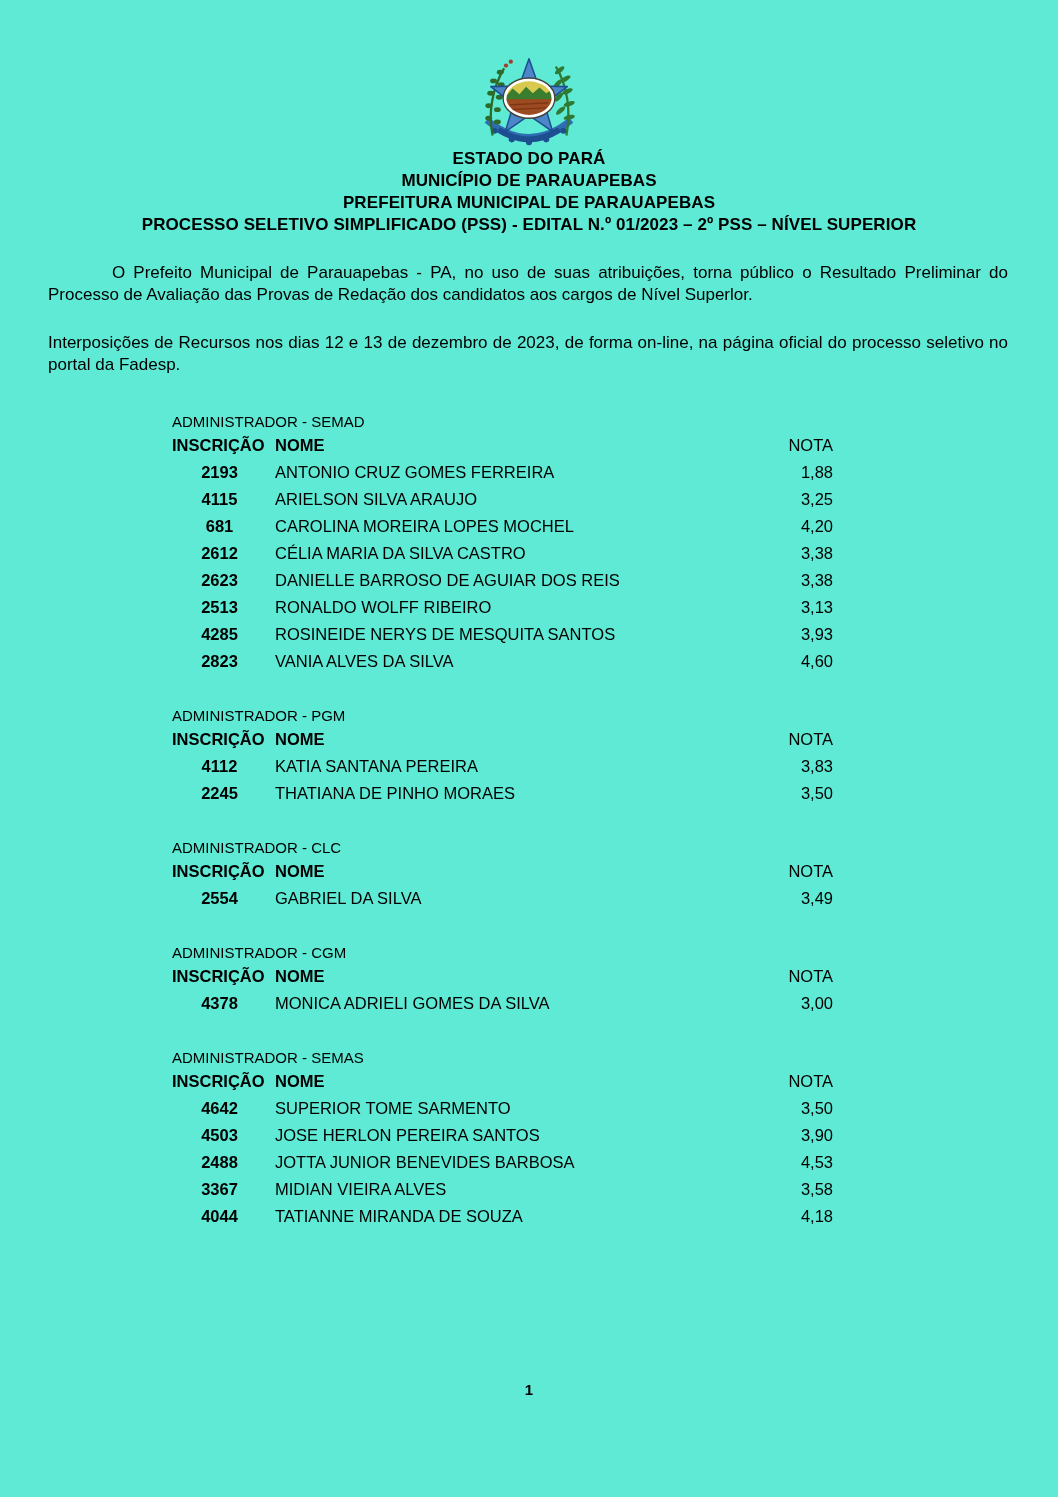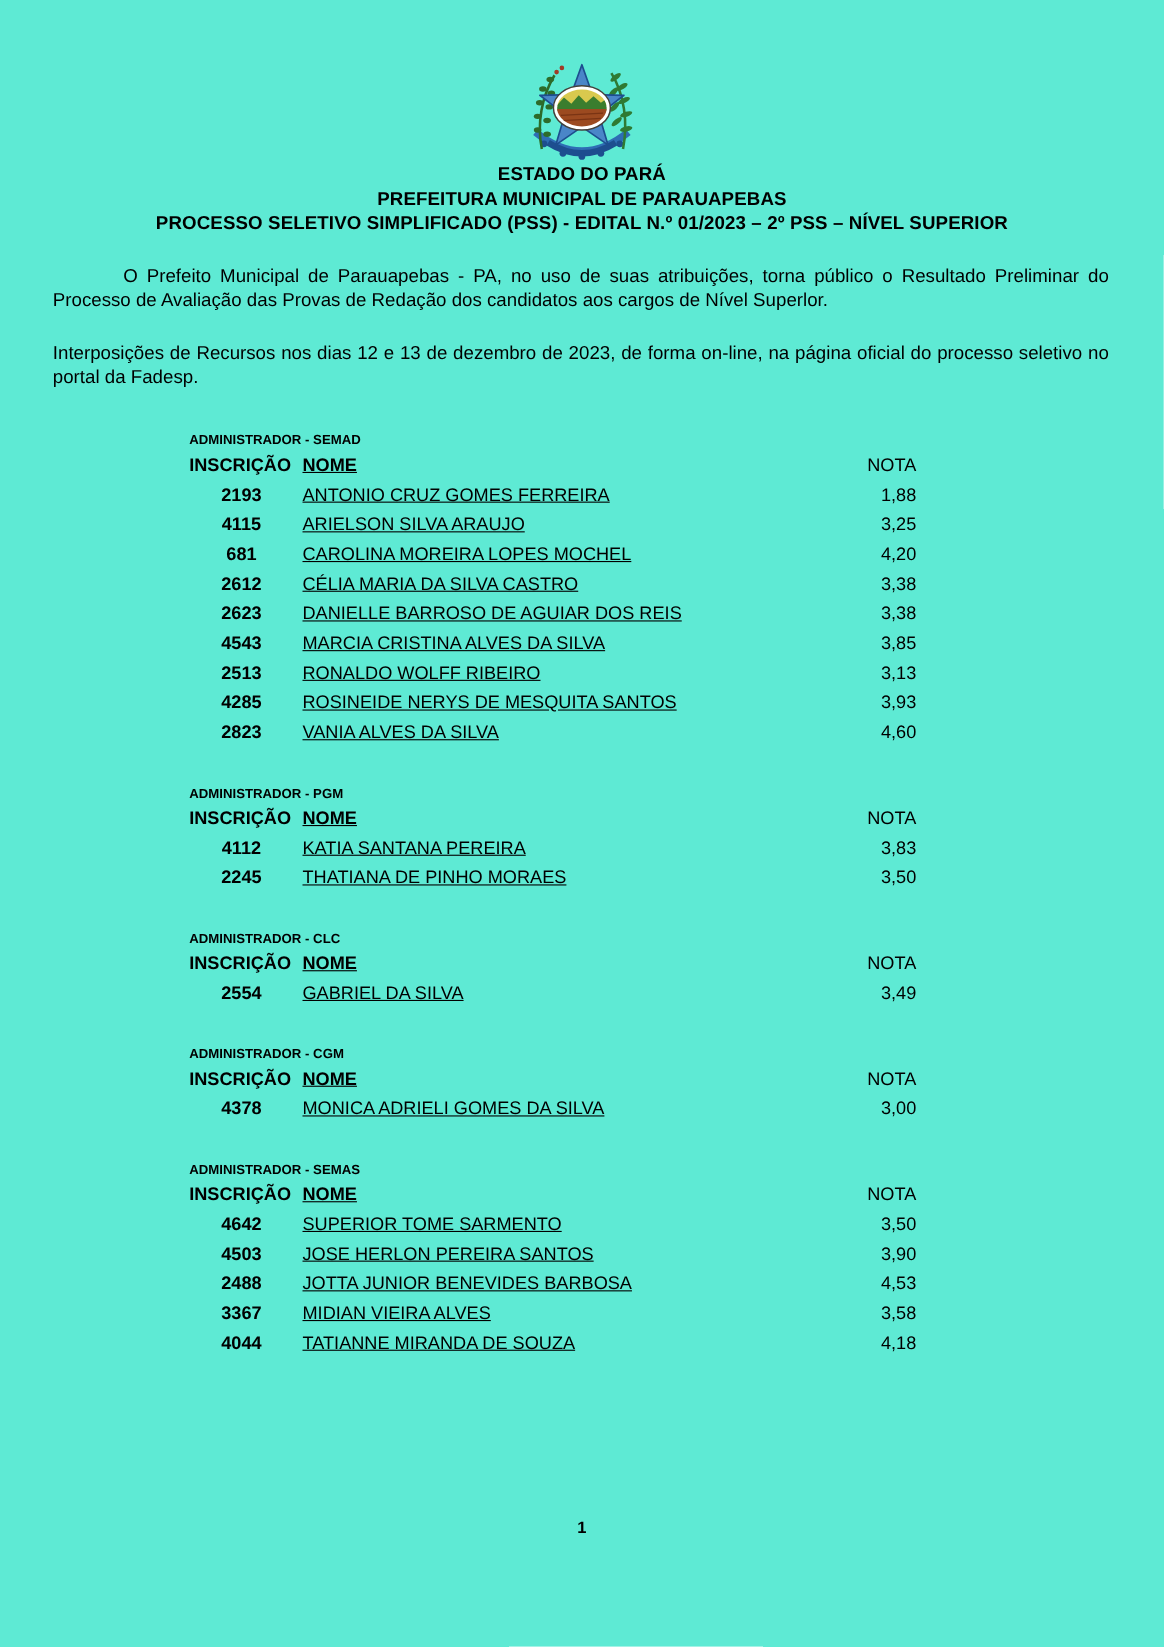--- a/index.html
+++ b/index.html
@@ -17,25 +17,25 @@
   .header-line { white-space:nowrap; }
   .para {
     margin-left:48px; margin-right:50px;
     text-align:justify;
     font-size:17px; line-height:21.5px;
   }
   .para-intro { margin-top:26px; text-indent:64px; }
   .para-recursos { margin-top:27px; }
   .sections { margin:33px 0 0 172px; width:661px; }
   .section + .section { margin-top:23px; }
-  .section-title { font-size:12px; font-weight:700; line-height:28px; }
+  .section-title { font-size:15px; font-weight:400; line-height:28px; }
   .trow { display:flex; align-items:baseline; height:27px; font-size:16.5px; }
   .trow span { display:block; }
   .c-ins  { width:95px; text-align:center; font-weight:700; }
-  .c-nome { flex:1; padding-left:8px; font-weight:400;text-decoration:underline; }
+  .c-nome { flex:1; padding-left:8px; font-weight:400; }
   .c-nota { width:72px; text-align:right; font-weight:400; }
   .thead .c-ins  { text-align:left; }
   .thead .c-nome { font-weight:700; }
   .page-number { position:absolute; top:1381px; left:0; right:0; text-align:center; font-size:15px; font-weight:700; }
   b { font-weight:400; }
 </style>
 </head>
 <body>
 
 <div class="page">
@@ -88,20 +88,21 @@
       <rect x="36" y="27" width="48" height="16" fill="#d9c94e"></rect>
       <path d="M36,43 L43,35 L50,41 L57,33 L64,40 L71,34 L78,40 L84,36 L84,48 L36,48 Z" fill="#3b7d2e"></path>
       <rect x="36" y="46" width="48" height="18" fill="#9c4a20"></rect>
       <path d="M40,52 L80,50" stroke="#7a3414" stroke-width="1.2" fill="none"></path>
       <path d="M42,57 L78,55" stroke="#7a3414" stroke-width="1.2" fill="none"></path>
     </g>
   </svg>
 
   <div class="header-block">
     <div class="header-line">ESTADO DO PARÁ</div>
+    <div class="header-line">MUNICÍPIO DE PARAUAPEBAS</div>
     <div class="header-line">PREFEITURA MUNICIPAL DE PARAUAPEBAS</div>
     <div class="header-line">PROCESSO SELETIVO SIMPLIFICADO (PSS) - EDITAL N.º 01/2023 – 2º PSS – NÍVEL SUPERIOR</div>
   </div>
 
   <p class="para para-intro"><span>O Prefeito Municipal de Parauapebas - PA, no uso de suas atribuições, torna público o Resultado Preliminar do Processo de Avaliação das Provas de Redação dos candidatos aos cargos de </span><b>Nível Superlor</b><span>.</span></p>
 
   <p class="para para-recursos">Interposições de Recursos nos dias 12 e 13 de dezembro de 2023, de forma on-line, na página oficial do processo seletivo no portal da Fadesp.</p>
 
   <div class="sections" id="sections">
       <section class="section">
@@ -130,25 +131,20 @@
     <span class="c-ins">2612</span>
     <span class="c-nome">CÉLIA MARIA DA SILVA CASTRO</span>
     <span class="c-nota">3,38</span>
   </div>
         <div class="trow">
     <span class="c-ins">2623</span>
     <span class="c-nome">DANIELLE BARROSO DE AGUIAR DOS REIS</span>
     <span class="c-nota">3,38</span>
   </div>
         <div class="trow">
-    <span class="c-ins">4543</span>
-    <span class="c-nome">MARCIA CRISTINA ALVES DA SILVA</span>
-    <span class="c-nota">3,85</span>
-  </div>
-        <div class="trow">
     <span class="c-ins">2513</span>
     <span class="c-nome">RONALDO WOLFF RIBEIRO</span>
     <span class="c-nota">3,13</span>
   </div>
         <div class="trow">
     <span class="c-ins">4285</span>
     <span class="c-nome">ROSINEIDE NERYS DE MESQUITA SANTOS</span>
     <span class="c-nota">3,93</span>
   </div>
         <div class="trow">

